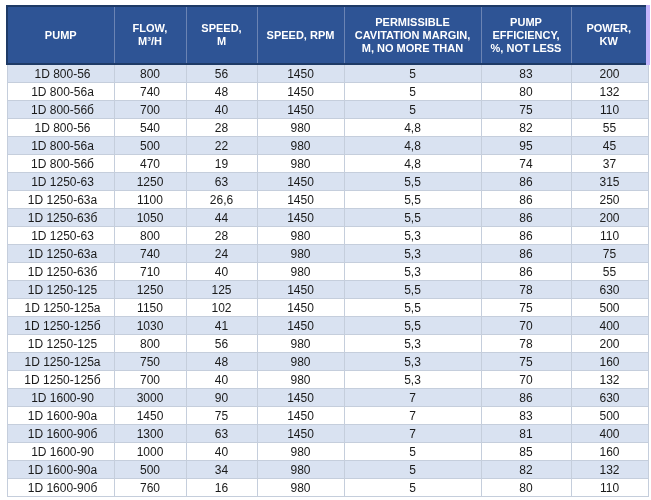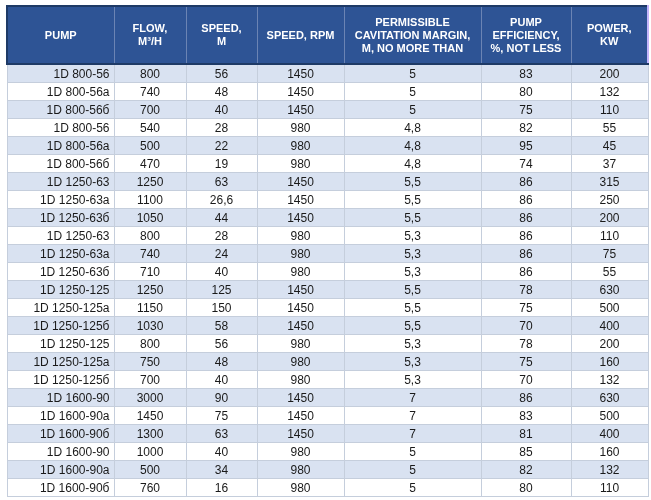--- a/index.html
+++ b/index.html
@@ -30,34 +30,34 @@
     vertical-align: middle;
     line-height: 13px;
     height: 52px;
     padding: 2px 2px;
     border: 1px solid #6B84B4;
     border-top: 2px solid #1E3A66;
     border-bottom: 2px solid #1E3A66;
     white-space: pre-line;
   }
   table.pump-table thead th:first-child { border-left: 2px solid #1E3A66; }
-  table.pump-table thead th:last-child  { border-right: 2px solid #c4b5fd; }
+  table.pump-table thead th:last-child  { border-right: 4px solid #c4b5fd; }
   table.pump-table tbody td {
     font-size: 12px;
     color: #1A1A1A;
     text-align: center;
     vertical-align: middle;
     height: 17px;
     padding: 0 4px;
     border: 1px solid #C5CEDC;
     overflow: hidden;
     white-space: nowrap;
   }
   table.pump-table tbody td.pump-col {
-    text-align: right;
+    text-align: center;
     padding-left: 8px;
   }
   table.pump-table tbody tr.alt { background: #D9E2F1; }
   table.pump-table tbody tr.plain { background: #FFFFFF; }
 
   col.c-pump  { width: 107px; }
   col.c-flow  { width: 72px; }
   col.c-head  { width: 71px; }
   col.c-speed { width: 87px; }
   col.c-cav   { width: 137px; }
@@ -209,30 +209,30 @@
         <td>1250</td>
         <td>125</td>
         <td>1450</td>
         <td>5,5</td>
         <td>78</td>
         <td>630</td>
       </tr>
       <tr class="plain">
         <td class="pump-col">1D 1250-125a</td>
         <td>1150</td>
-        <td>150</td>
+        <td>102</td>
         <td>1450</td>
         <td>5,5</td>
         <td>75</td>
         <td>500</td>
       </tr>
       <tr class="alt">
         <td class="pump-col">1D 1250-125б</td>
         <td>1030</td>
-        <td>58</td>
+        <td>41</td>
         <td>1450</td>
         <td>5,5</td>
         <td>70</td>
         <td>400</td>
       </tr>
       <tr class="plain">
         <td class="pump-col">1D 1250-125</td>
         <td>800</td>
         <td>56</td>
         <td>980</td>

